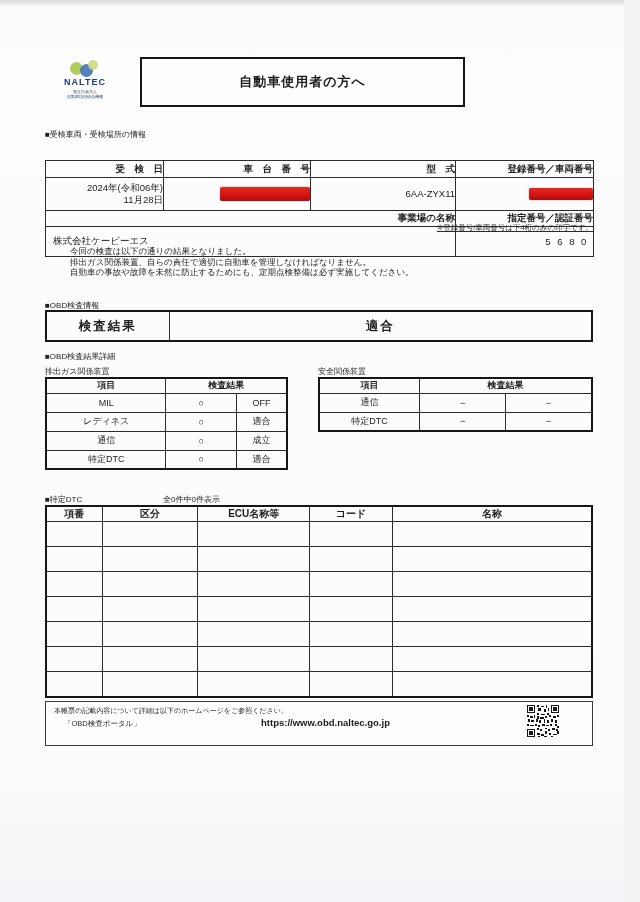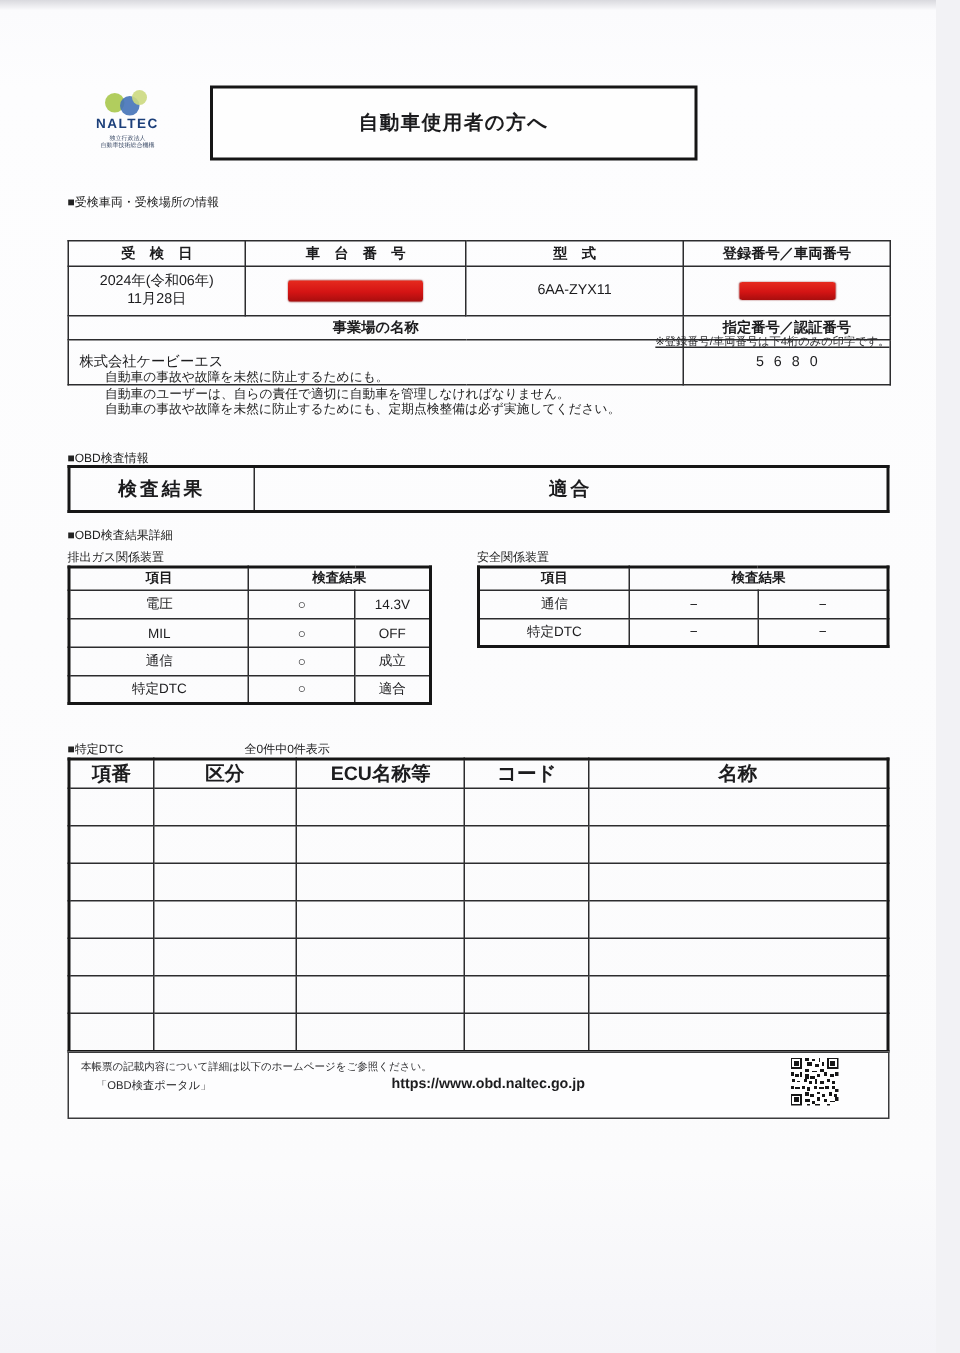--- a/index.html
+++ b/index.html
@@ -36,21 +36,21 @@
   .sec-label { font-size:8px; color:#222; }
   .sub-label { font-size:8px; color:#222;text-align:right; }
 
   table { border-collapse:collapse; table-layout:fixed; }
   td { border:1px solid #2c2c2e; text-align:center; vertical-align:middle; overflow:hidden; }
   .hdr td { font-weight:bold; }
 
   
   .vehicle-wrap { left:45px; top:129px; width:548px; }
   .vehicle { width:548px; }
-  .vehicle td { font-size:9.5px; }
+  .vehicle td { font-size:9.5px;text-align:right; }
   .vehicle .hdr td { height:17px; }
   .vehicle .r-data1 td { height:33px; line-height:12px; }
   .vehicle .r-hdr2 td { height:16px; }
   .vehicle .r-data2 td { height:30px; }
   .vehicle .left { text-align:left; padding-left:7px; }
   .spaced { letter-spacing:.7em; padding-left:.7em; }
   .redact { display:inline-block; border-radius:2px;
     background:linear-gradient(180deg,#e62a1e 0%,var(--redaction-red,#d41414) 55%,#a80e0e 100%);
     box-shadow:0 0 1px #7d0a0a; vertical-align:middle; }
   .redact.r1 { width:90px; height:14px; }
@@ -75,21 +75,21 @@
   .safety-title { left:318px; top:366px; }
   .safety { left:318px; top:377px; width:275px; border:2px solid #161616; }
   .safety td { font-size:9px; }
   .safety .hdr td { height:15px; }
   .safety .row td { height:19px; }
 
   
   .dtc-label { left:45px; top:494px; }
   .dtc-count { left:163px; top:494px; font-size:8px; }
   .dtc { left:45px; top:505px; width:548px; border:2px solid #161616; }
-  .dtc td { font-size:13px; }
+  .dtc td { font-size:10px; }
   .dtc .hdr td { height:13px; }
   .dtc .empty td { height:25px; }
 
   
   .footer-box { left:45px; top:701px; width:548px; height:45px; border:1px solid #3a3a3c; background:#fdfdfe;padding-left:44px; }
   .footer-line1 { position:absolute; left:8px; top:4px; font-size:7px; color:#2a2a2c; }
   .footer-portal { position:absolute; left:18px; top:17px; font-size:7.5px; color:#2a2a2c; }
   .footer-url { position:absolute; left:215px; top:15px; font-size:9.5px; font-weight:bold; color:#1c1c1e; }
   .qr { position:absolute; right:33px; top:3px; width:32px; height:32px; }
 </style>
@@ -147,22 +147,22 @@
       <tr class="r-data2">
         <td colspan="3" class="left">株式会社ケービーエス</td>
         <td class="spaced">5680</td>
       </tr>
     </tbody>
       </table>
   </div>
   <div class="abs note">※登録番号/車両番号は下4桁のみの印字です。</div>
 
   <div class="abs notice">
-    <div>自動車の事故や故障を未然に防止するためにも。</div>
-    <div>自動車のユーザーは、自らの責任で適切に自動車を管理しなければなりません。</div>
+    <div>今回の検査は以下の通りの結果となりました。</div>
+    <div>排出ガス関係装置、自らの責任で適切に自動車を管理しなければなりません。</div>
     <div>自動車の事故や故障を未然に防止するためにも、定期点検整備は必ず実施してください。</div>
   </div>
 
   <div class="abs sec-label obdinfo-label">■OBD検査情報</div>
   <table class="abs obdinfo">
     <colgroup>
         <col style="width:123px">
         <col>
       </colgroup>
     <tbody>
@@ -181,28 +181,28 @@
         <col style="width:119px">
         <col style="width:70px">
         <col style="width:50px">
       </colgroup>
     <tbody>
         <tr class="hdr">
       <td>項目</td>
       <td colspan="2">検査結果</td>
     </tr>
     <tr class="row">
-      <td>電圧</td>
-      <td>○</td>
-      <td>14.3V</td>
-    </tr>
-    <tr class="row">
       <td>MIL</td>
       <td>○</td>
       <td>OFF</td>
+    </tr>
+    <tr class="row">
+      <td>レディネス</td>
+      <td>○</td>
+      <td>適合</td>
     </tr>
     <tr class="row">
       <td>通信</td>
       <td>○</td>
       <td>成立</td>
     </tr>
     <tr class="row">
       <td>特定DTC</td>
       <td>○</td>
       <td>適合</td>

